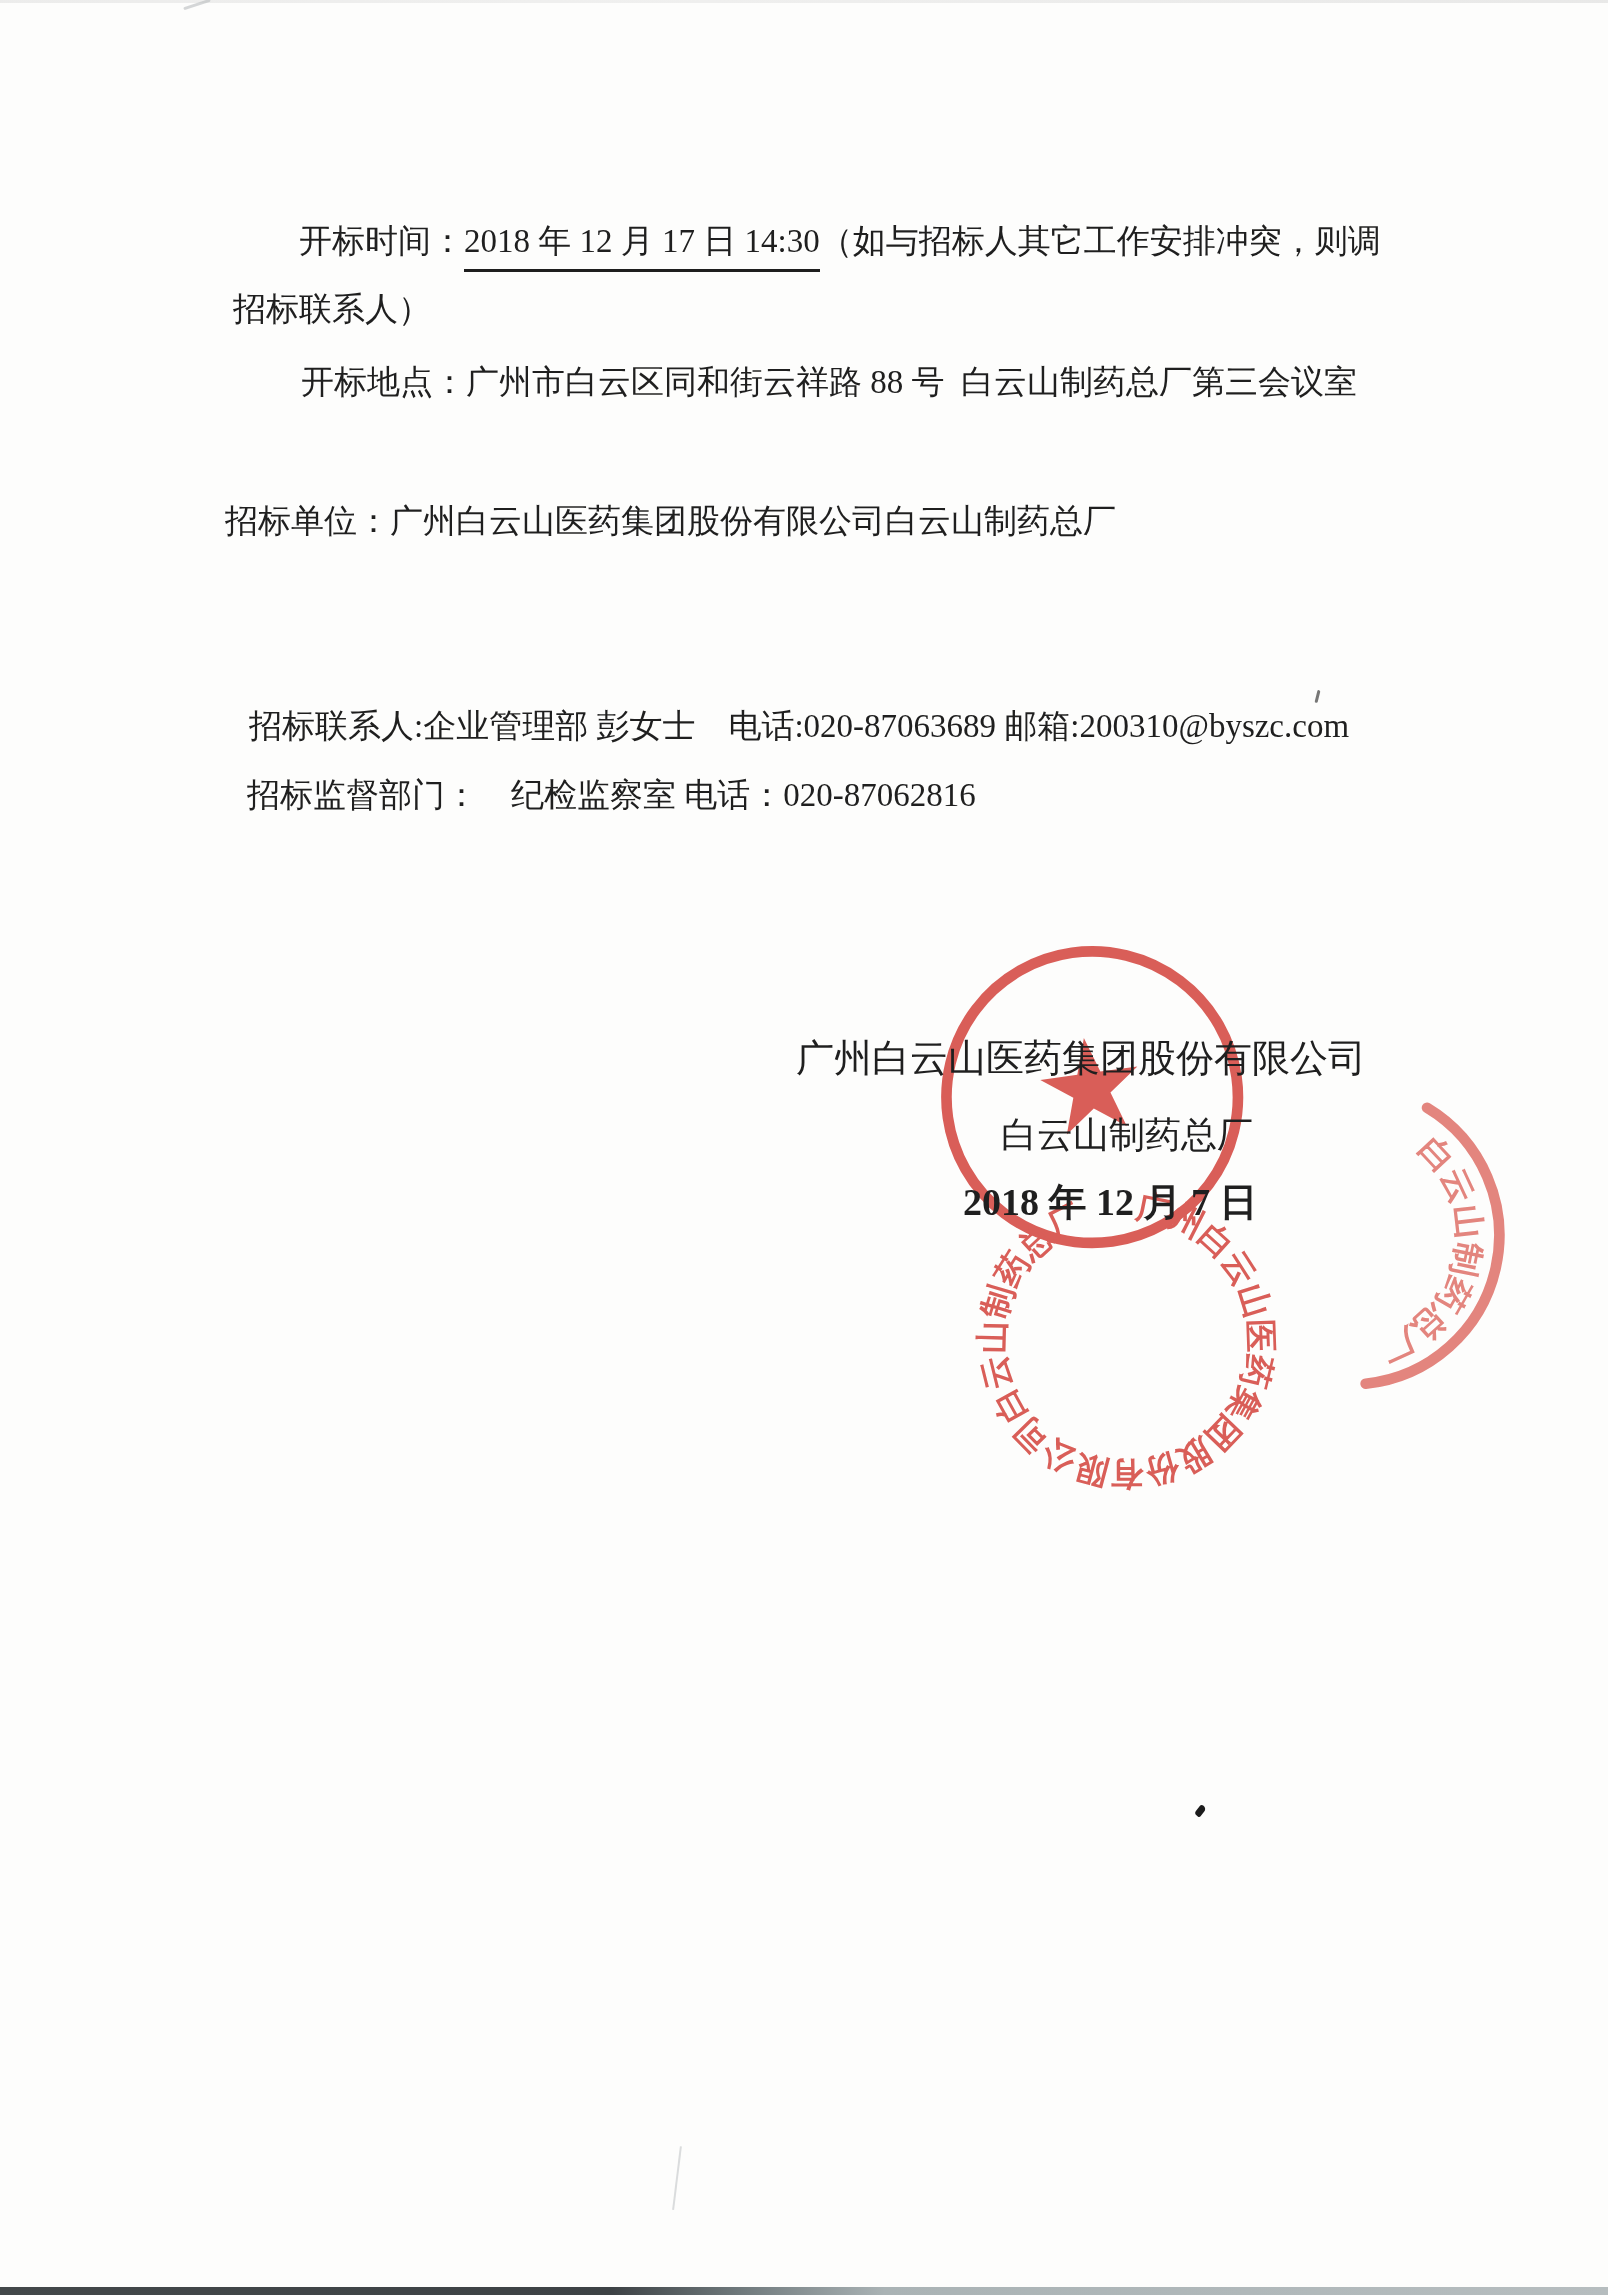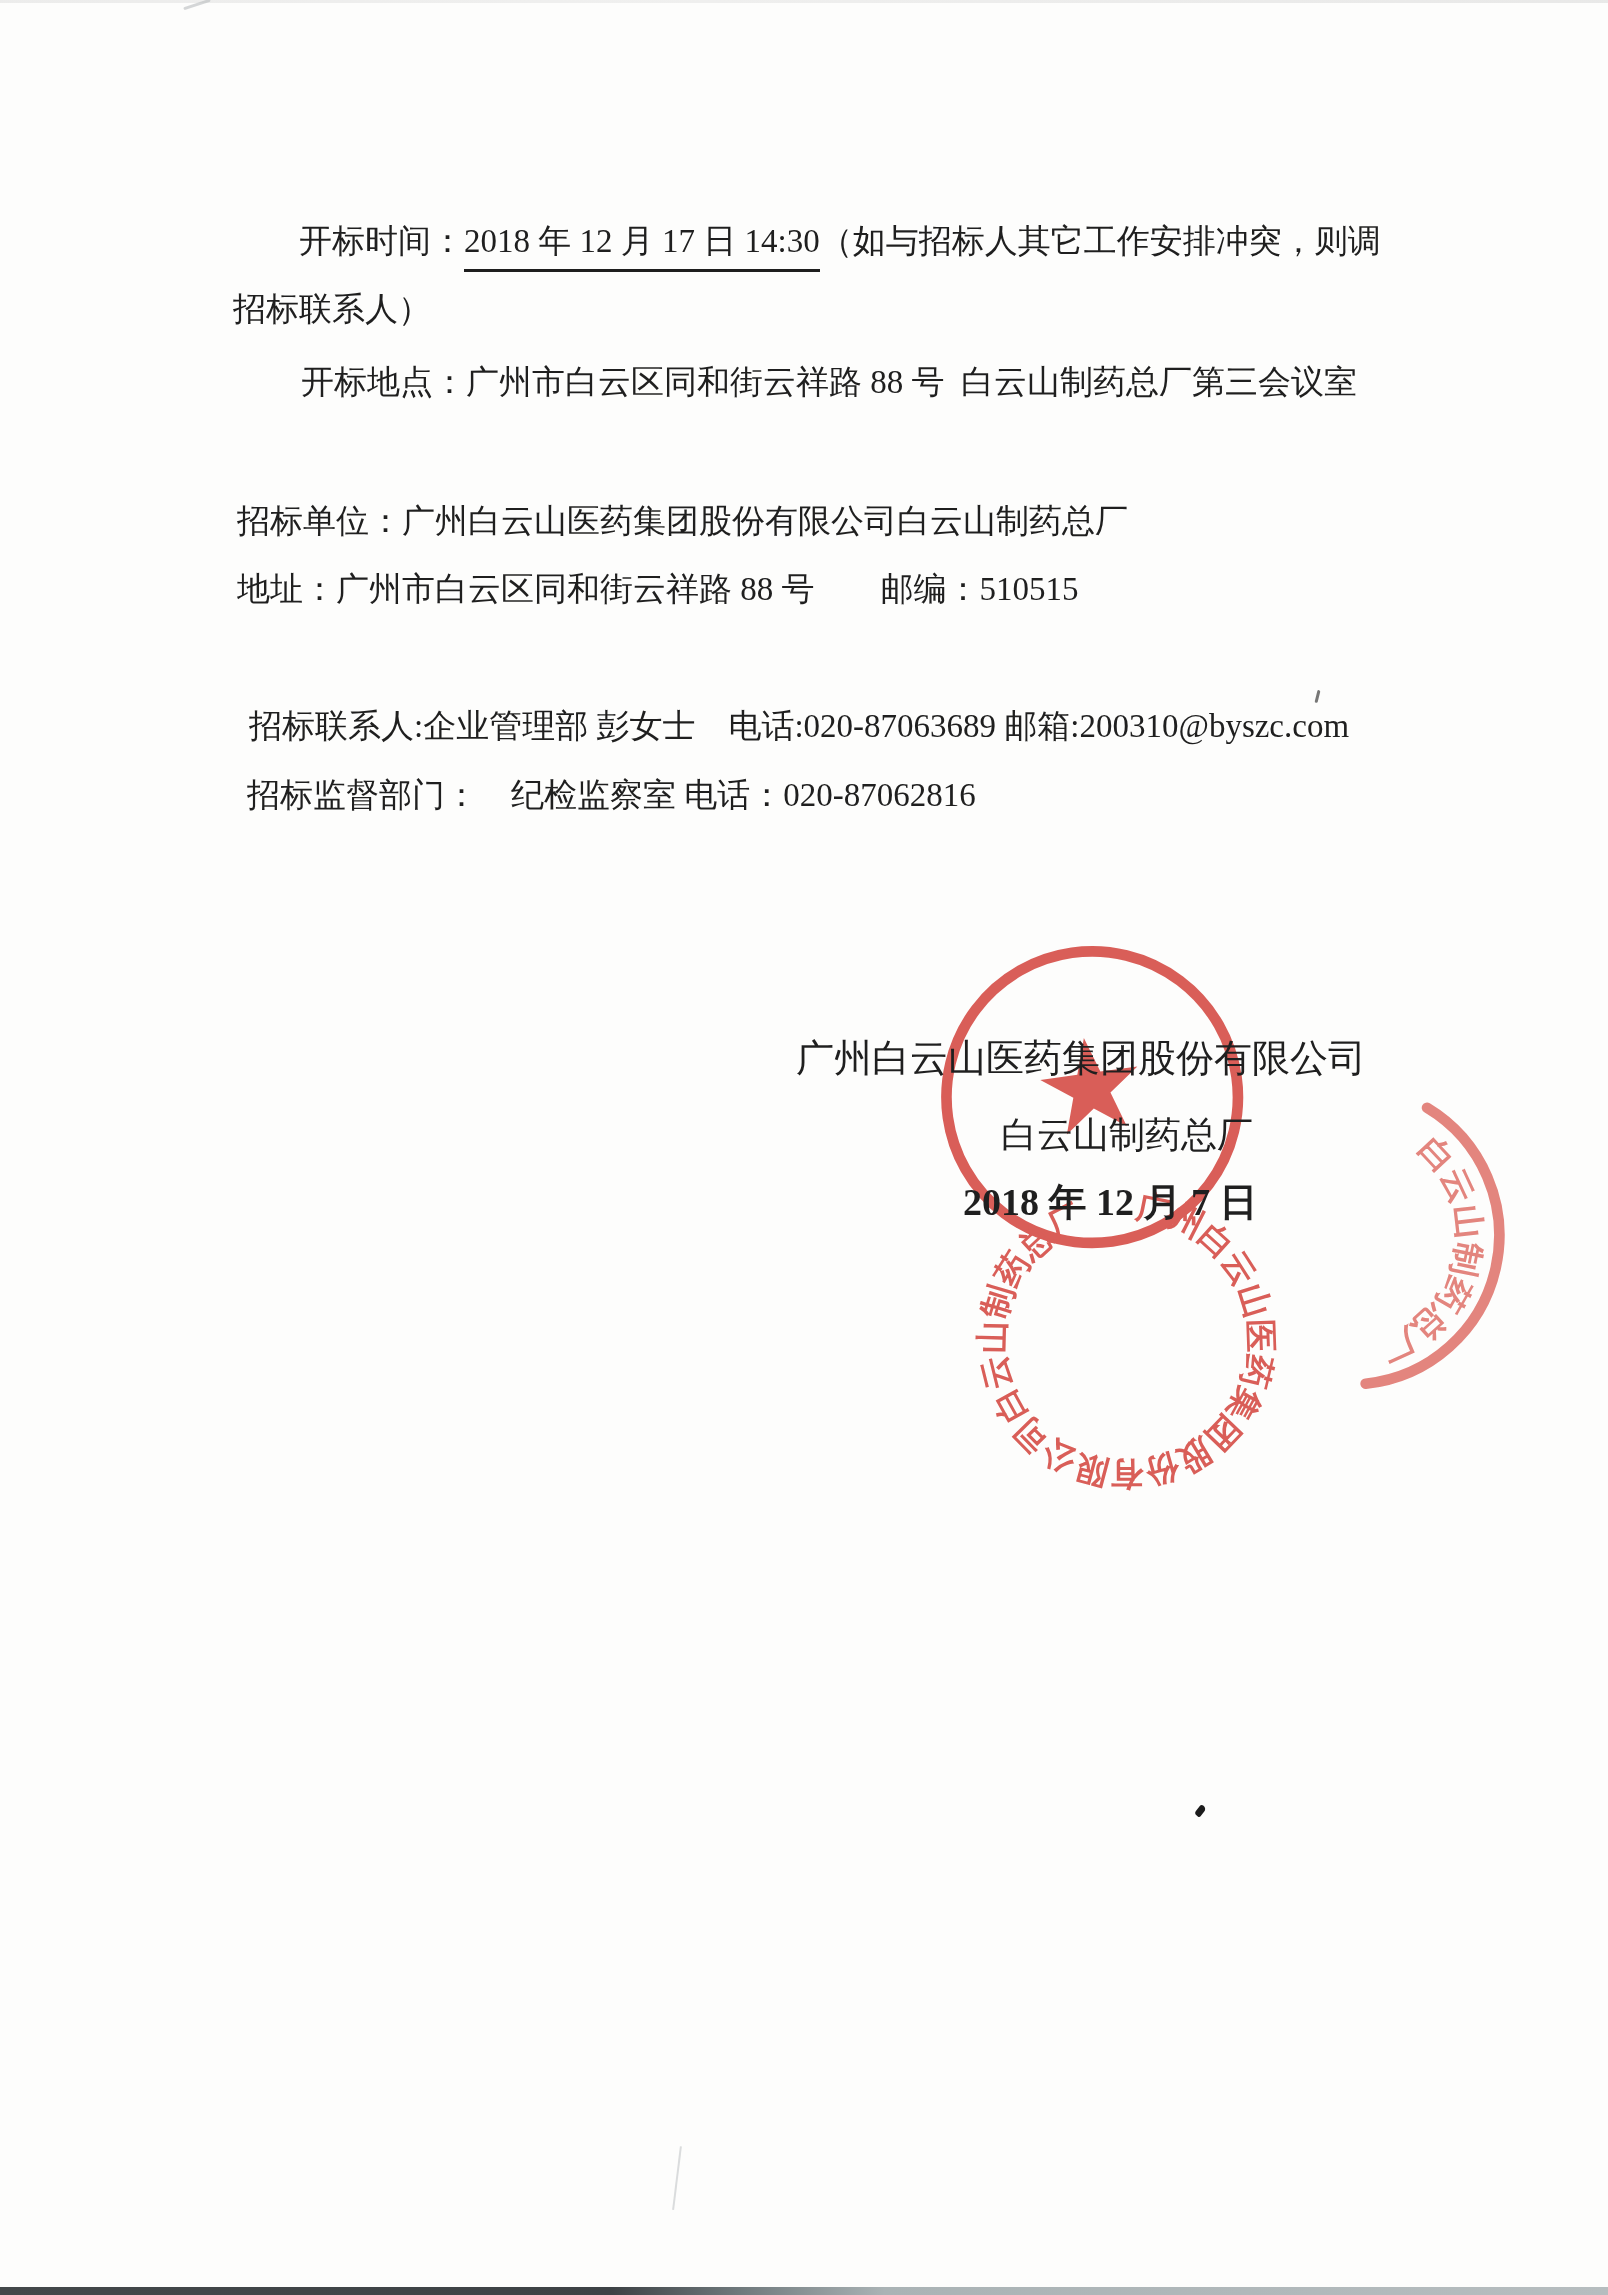--- a/index.html
+++ b/index.html
@@ -85,23 +85,22 @@
       </text>
     </g>
   </svg>
 
   <div class="line" style="left:299px;top:223px;"><span>开标时间：</span><span class="underlined">2018 年 12 月 17 日 14:30</span><span>（如与招标人其它工作安排冲突，则调</span></div>
 
   <div class="line" style="left:233px;top:291px;">招标联系人）</div>
 
   <div class="line" style="left:301px;top:364px;">开标地点：广州市白云区同和街云祥路 88 号  白云山制药总厂第三会议室</div>
 
-  <div class="line" style="left:237px;top:503px;">招标单位：广州白云山医药集团股份有限公司白云山制药总厂</div>
+  <div class="line" style="left:225px;top:503px;">招标单位：广州白云山医药集团股份有限公司白云山制药总厂</div>
 
-  <div class="line" style="left:237px;top:571px;">地址：广州市白云区同和街云祥路 88 号　　邮编：510515</div>
 
 
   <div class="line" style="left:237px;top:708px;margin-left:12px;">招标联系人:企业管理部 彭女士　电话:020-87063689 邮箱:200310@byszc.com</div>
 
   <div class="line" style="left:247px;top:777px;">招标监督部门：　纪检监察室 电话：020-87062816</div>
 
   <div class="line sig" style="left:796px;top:1037px;">广州白云山医药集团股份有限公司</div>
 
   <div class="line sig" style="left:1001px;top:1115px;font-size:36px;">白云山制药总厂</div>
 

